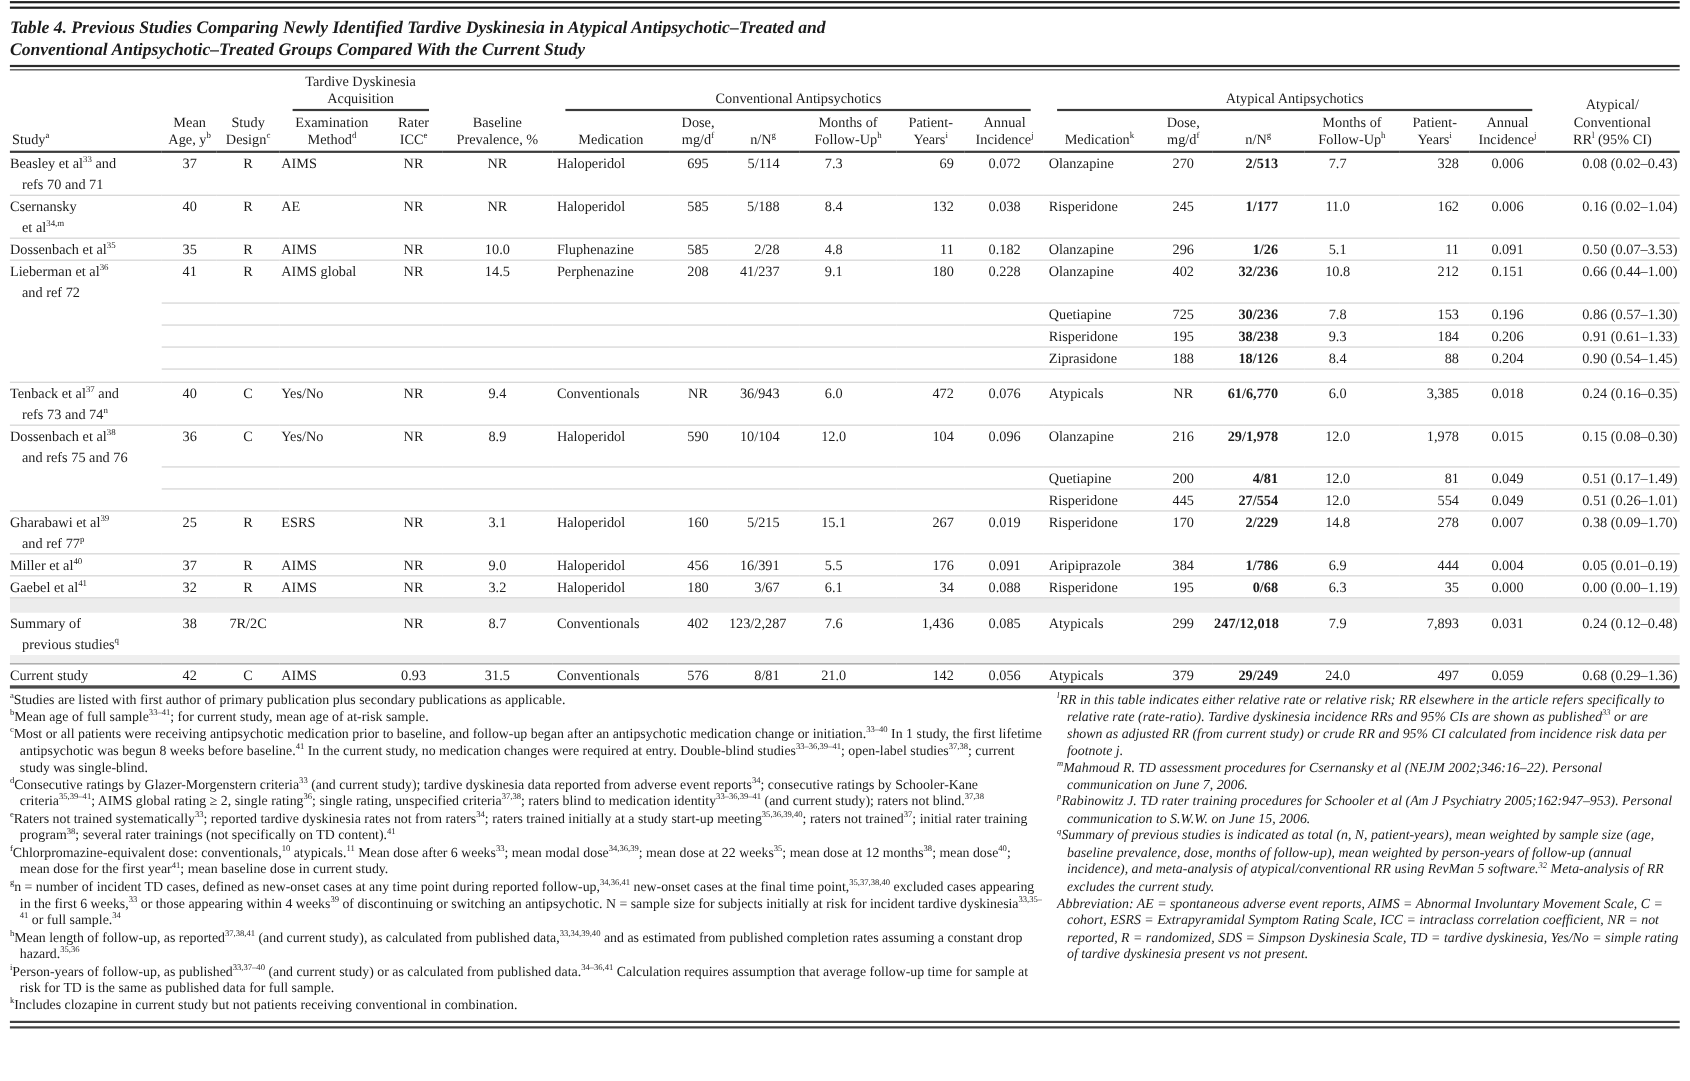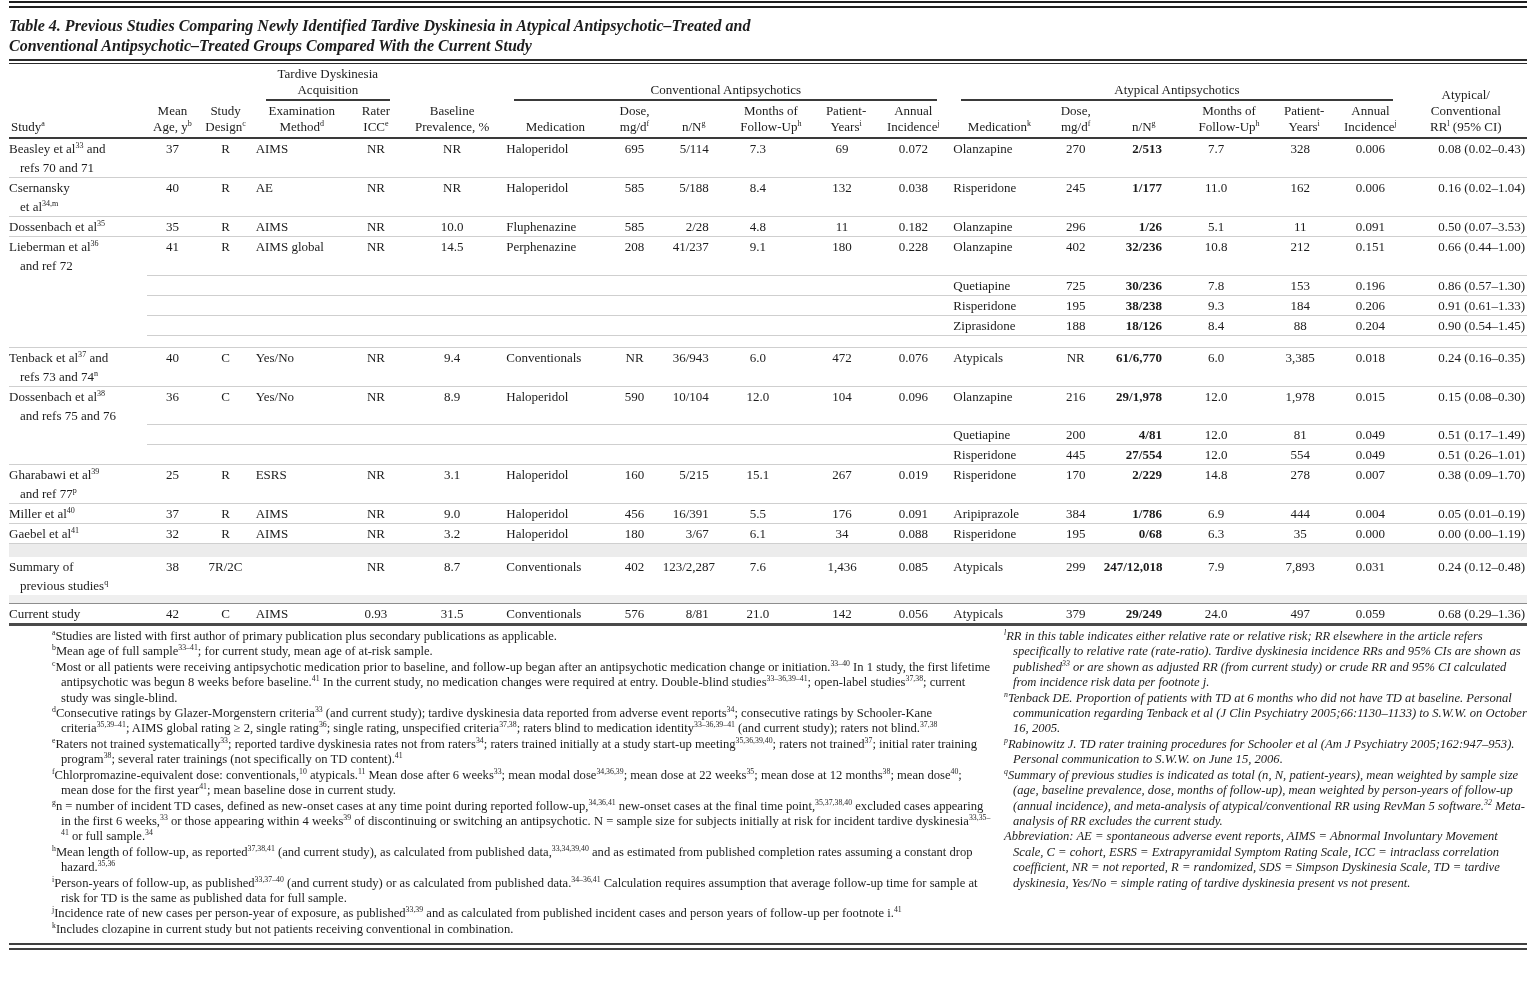--- a/index.html
+++ b/index.html
@@ -27,26 +27,26 @@
   tr.summary td{border-top:none;}
   tr.current td{border-top:1px solid #8d8d8d;}
   tr.spacer td{height:11px;line-height:11px;}
   td.study{text-align:left;padding-left:11px;text-indent:-11px;}
   td.left,th.left{text-align:left;}
   td.med{text-align:left;padding-left:4px;}
   td.ctr{text-align:center;}
   td.nn{text-align:right;padding-right:18px;}
   td.nn2{text-align:right;padding-right:24px;font-weight:bold;}
   td.mon{text-align:center;padding-right:28px;}
-  td.py{text-align:center;padding-right:10px;}
+  td.py{text-align:right;padding-right:10px;}
   td.rr{text-align:right;padding-right:2px;}
   .table-bottom-rule{height:3px;background:#4a4a4a;}
   sup{font-size:0.62em;vertical-align:super;line-height:0;}
   .footnotes{display:flex;margin-top:3px;font-size:12.6px;line-height:15.4px;}
-  .fn-col-left{width:940px;flex:0 0 auto;margin-left:43px;}
+  .fn-col-left{width:940px;flex:0 0 auto;}
   .fn-col-right{flex:1 1 auto;padding-left:12px;font-style:italic;}
   .fn{padding-left:9px;text-indent:-9px;}
   .bottom-rules{margin-top:6px;border-top:2px solid #3f3f3f;border-bottom:2px solid #3f3f3f;height:3px;}
 </style>
 </head>
 <body>
 
 <div id="page">
   <div class="rule toprule1"></div>
   <div class="rule toprule2"></div>
@@ -488,26 +488,25 @@
     <div class="fn-col-left" id="fn-left">
         <div class="fn"><sup>a</sup>Studies are listed with first author of primary publication plus secondary publications as applicable.</div>
         <div class="fn"><sup>b</sup>Mean age of full sample<sup>33–41</sup>; for current study, mean age of at-risk sample.</div>
         <div class="fn"><sup>c</sup>Most or all patients were receiving antipsychotic medication prior to baseline, and follow-up began after an antipsychotic medication change or initiation.<sup>33–40</sup> In 1 study, the first lifetime antipsychotic was begun 8 weeks before baseline.<sup>41</sup> In the current study, no medication changes were required at entry. Double-blind studies<sup>33–36,39–41</sup>; open-label studies<sup>37,38</sup>; current study was single-blind.</div>
         <div class="fn"><sup>d</sup>Consecutive ratings by Glazer-Morgenstern criteria<sup>33</sup> (and current study); tardive dyskinesia data reported from adverse event reports<sup>34</sup>; consecutive ratings by Schooler-Kane criteria<sup>35,39–41</sup>; AIMS global rating ≥ 2, single rating<sup>36</sup>; single rating, unspecified criteria<sup>37,38</sup>; raters blind to medication identity<sup>33–36,39–41</sup> (and current study); raters not blind.<sup>37,38</sup></div>
         <div class="fn"><sup>e</sup>Raters not trained systematically<sup>33</sup>; reported tardive dyskinesia rates not from raters<sup>34</sup>; raters trained initially at a study start-up meeting<sup>35,36,39,40</sup>; raters not trained<sup>37</sup>; initial rater training program<sup>38</sup>; several rater trainings (not specifically on TD content).<sup>41</sup></div>
         <div class="fn"><sup>f</sup>Chlorpromazine-equivalent dose: conventionals,<sup>10</sup> atypicals.<sup>11</sup> Mean dose after 6 weeks<sup>33</sup>; mean modal dose<sup>34,36,39</sup>; mean dose at 22 weeks<sup>35</sup>; mean dose at 12 months<sup>38</sup>; mean dose<sup>40</sup>; mean dose for the first year<sup>41</sup>; mean baseline dose in current study.</div>
         <div class="fn"><sup>g</sup>n = number of incident TD cases, defined as new-onset cases at any time point during reported follow-up,<sup>34,36,41</sup> new-onset cases at the final time point,<sup>35,37,38,40</sup> excluded cases appearing in the first 6 weeks,<sup>33</sup> or those appearing within 4 weeks<sup>39</sup> of discontinuing or switching an antipsychotic. N = sample size for subjects initially at risk for incident tardive dyskinesia<sup>33,35–41</sup> or full sample.<sup>34</sup></div>
         <div class="fn"><sup>h</sup>Mean length of follow-up, as reported<sup>37,38,41</sup> (and current study), as calculated from published data,<sup>33,34,39,40</sup> and as estimated from published completion rates assuming a constant drop hazard.<sup>35,36</sup></div>
         <div class="fn"><sup>i</sup>Person-years of follow-up, as published<sup>33,37–40</sup> (and current study) or as calculated from published data.<sup>34–36,41</sup> Calculation requires assumption that average follow-up time for sample at risk for TD is the same as published data for full sample.</div>
-        <div class="fn"><sup>j</sup>Incidence rate of new cases per person-year of exposure, as published<sup>33,39</sup> and as calculated from published incident cases and person years of follow-up per footnote i.<sup>41</sup></div>
         <div class="fn"><sup>k</sup>Includes clozapine in current study but not patients receiving conventional in combination.</div>
       </div>
     <div class="fn-col-right" id="fn-right">
         <div class="fn"><sup>l</sup>RR in this table indicates either relative rate or relative risk; RR elsewhere in the article refers specifically to relative rate (rate-ratio). Tardive dyskinesia incidence RRs and 95% CIs are shown as published<sup>33</sup> or are shown as adjusted RR (from current study) or crude RR and 95% CI calculated from incidence risk data per footnote j.</div>
-        <div class="fn"><sup>n</sup>Tenback DE. Proportion of patients with TD at 6 months who did not have TD at baseline. Personal communication regarding Tenback et al (J Clin Psychiatry 2005;66:1130–1133) to S.W.W. on October 16, 2005.</div>
+        <div class="fn"><sup>m</sup>Mahmoud R. TD assessment procedures for Csernansky et al (NEJM 2002;346:16–22). Personal communication on June 7, 2006.</div>
         <div class="fn"><sup>p</sup>Rabinowitz J. TD rater training procedures for Schooler et al (Am J Psychiatry 2005;162:947–953). Personal communication to S.W.W. on June 15, 2006.</div>
         <div class="fn"><sup>q</sup>Summary of previous studies is indicated as total (n, N, patient-years), mean weighted by sample size (age, baseline prevalence, dose, months of follow-up), mean weighted by person-years of follow-up (annual incidence), and meta-analysis of atypical/conventional RR using RevMan 5 software.<sup>32</sup> Meta-analysis of RR excludes the current study.</div>
         <div class="fn">Abbreviation: AE = spontaneous adverse event reports, AIMS = Abnormal Involuntary Movement Scale, C = cohort, ESRS = Extrapyramidal Symptom Rating Scale, ICC = intraclass correlation coefficient, NR = not reported, R = randomized, SDS = Simpson Dyskinesia Scale, TD = tardive dyskinesia, Yes/No = simple rating of tardive dyskinesia present vs not present.</div>
       </div>
   </div>
 
   <div class="bottom-rules"></div>
 </div>
 
 </body></html>

